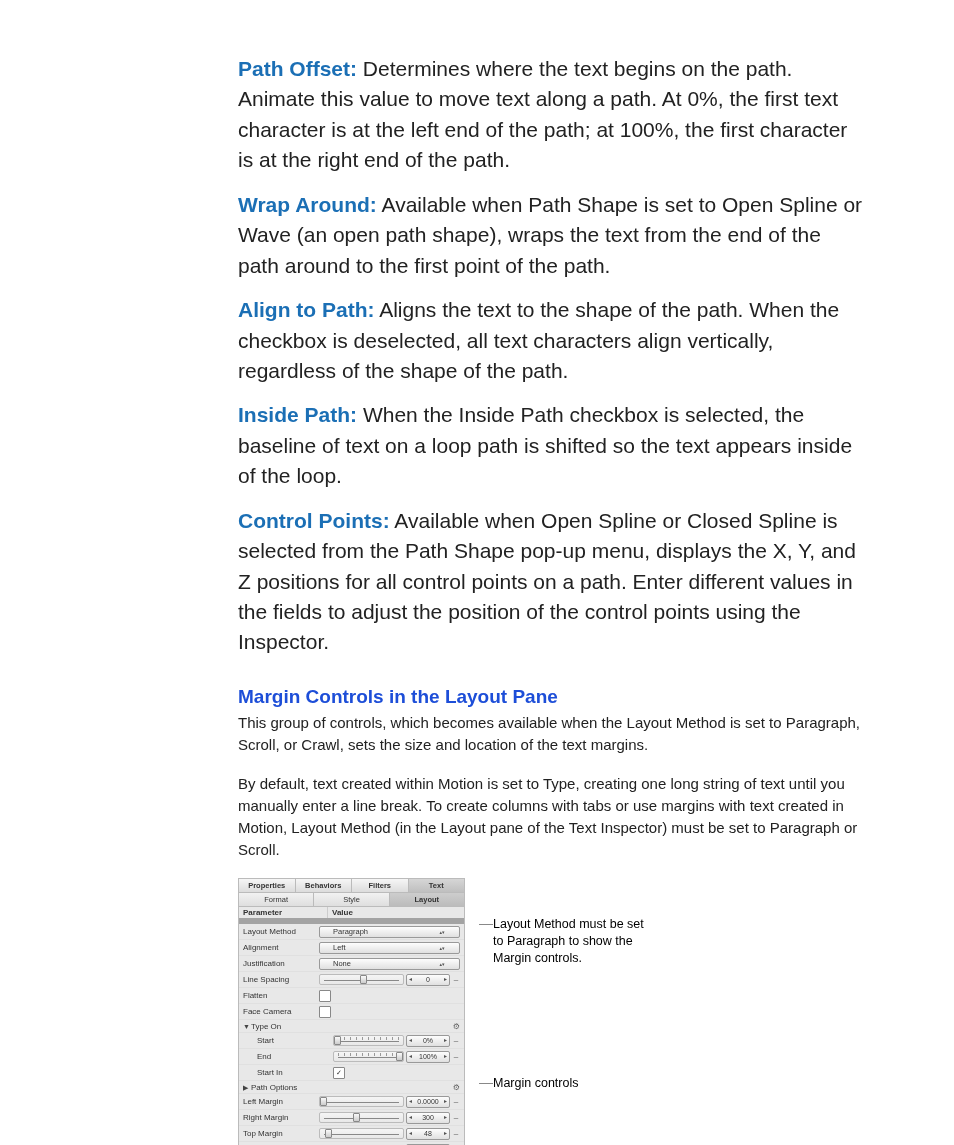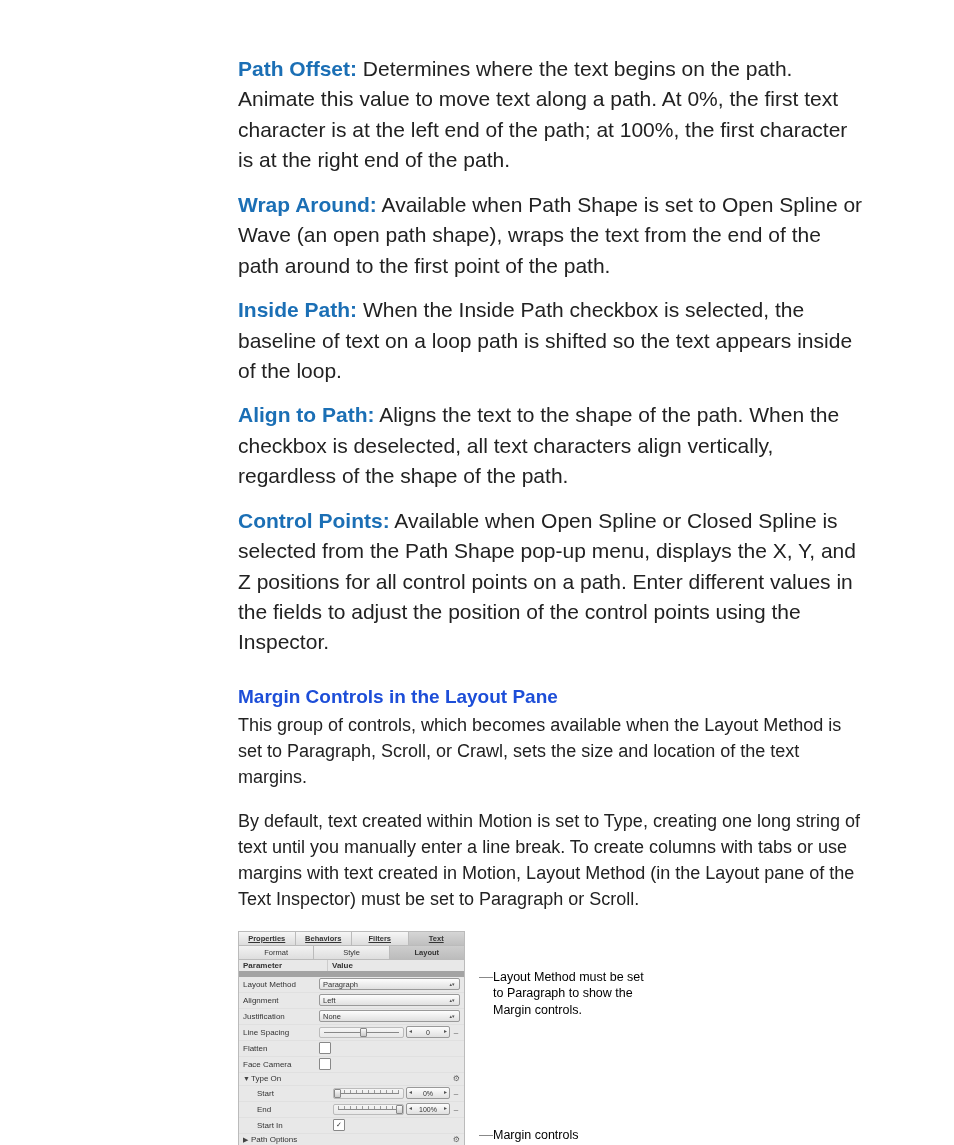--- a/index.html
+++ b/index.html
@@ -11,36 +11,36 @@
     width: 954px;
   }
   .page {
     padding: 54px 90px 56px 238px;
     box-sizing: border-box;
   }
   .def { margin: 0 0 14px 0; line-height: 1.45; font-size: 21px; }
   .def-label { color: #1b6fb5; font-weight: 600; }
   .def-text { color: #222; }
   h2 { color: #1d4ed8; font-size: 19px; font-weight: 600; margin: 28px 0 4px 0; }
-  .para { margin: 0 0 18px 0; line-height: 1.45; font-size: 18px; }
+  .para { margin: 0 0 18px 0; line-height: 1.45; font-size: 15px; }
 
   
   .inspector-wrap {
     display: flex;
     align-items: flex-start;
     margin-top: 6px;
   }
   .inspector {
     width: 225px;
     background: #e8e8e8;
     border: 1px solid #bbb;
     font-size: 8px;
     color: #333;
   }
-  .tabrow { display: flex; border-bottom: 1px solid #bbb; text-decoration: underline; }
+  .tabrow { display: flex; border-bottom: 1px solid #bbb; }
   .tab {
     flex: 1;
     text-align: center;
     padding: 2px 0;
     background: linear-gradient(#f6f6f6,#dcdcdc);
     border-right: 1px solid #bbb;
     font-weight: 600;
     font-size: 7.5px;
   }
   .tab:last-child { border-right: none; }
@@ -65,21 +65,21 @@
 
   .dropdown {
     flex: 1;
     height: 10px;
     background: linear-gradient(#fdfdfd,#e0e0e0);
     border: 1px solid #999;
     border-radius: 2px;
     display: flex;
     align-items: center;
     justify-content: space-between;
-    padding: 0 3px;
+    padding: 0 13px;
     font-size: 7.5px;
   }
   .dropdown .arr {
     width: 8px; display: flex; flex-direction: column; align-items: center; gap: 0;
     font-size: 5px; line-height: 4px; color: #555;
   }
   .slider {
     flex: 1; height: 9px; position: relative;
     background: linear-gradient(#f5f5f5,#e8e8e8);
     border: 1px solid #bbb; border-radius: 2px;
@@ -130,26 +130,26 @@
 
   <p class="def">
     <span class="def-label">Path Offset:</span>
     <span class="def-text">Determines where the text begins on the path. Animate this value to move text along a path. At 0%, the first text character is at the left end of the path; at 100%, the first character is at the right end of the path.</span>
   </p>
   <p class="def">
     <span class="def-label">Wrap Around:</span>
     <span class="def-text">Available when Path Shape is set to Open Spline or Wave (an open path shape), wraps the text from the end of the path around to the first point of the path.</span>
   </p>
   <p class="def">
+    <span class="def-label">Align to Path:</span>
+    <span class="def-text">Aligns the text to the shape of the path. When the checkbox is deselected, all text characters align vertically, regardless of the shape of the path.</span>
+  </p>
+  <p class="def">
     <span class="def-label">Inside Path:</span>
     <span class="def-text">When the Inside Path checkbox is selected, the baseline of text on a loop path is shifted so the text appears inside of the loop.</span>
-  </p>
-  <p class="def">
-    <span class="def-label">Align to Path:</span>
-    <span class="def-text">Aligns the text to the shape of the path. When the checkbox is deselected, all text characters align vertically, regardless of the shape of the path.</span>
   </p>
   <p class="def">
     <span class="def-label">Control Points:</span>
     <span class="def-text">Available when Open Spline or Closed Spline is selected from the Path Shape pop-up menu, displays the X, Y, and Z positions for all control points on a path. Enter different values in the fields to adjust the position of the control points using the Inspector.</span>
   </p>
 
   <h2>Margin Controls in the Layout Pane</h2>
   <p class="para" style="margin-top:0">This group of controls, which becomes available when the Layout Method is set to Paragraph, Scroll, or Crawl, sets the size and location of the text margins.</p>
   <p class="para">By default, text created within Motion is set to Type, creating one long string of text until you manually enter a line break. To create columns with tabs or use margins with text created in Motion, Layout Method (in the Layout pane of the Text Inspector) must be set to Paragraph or Scroll.</p>
 

